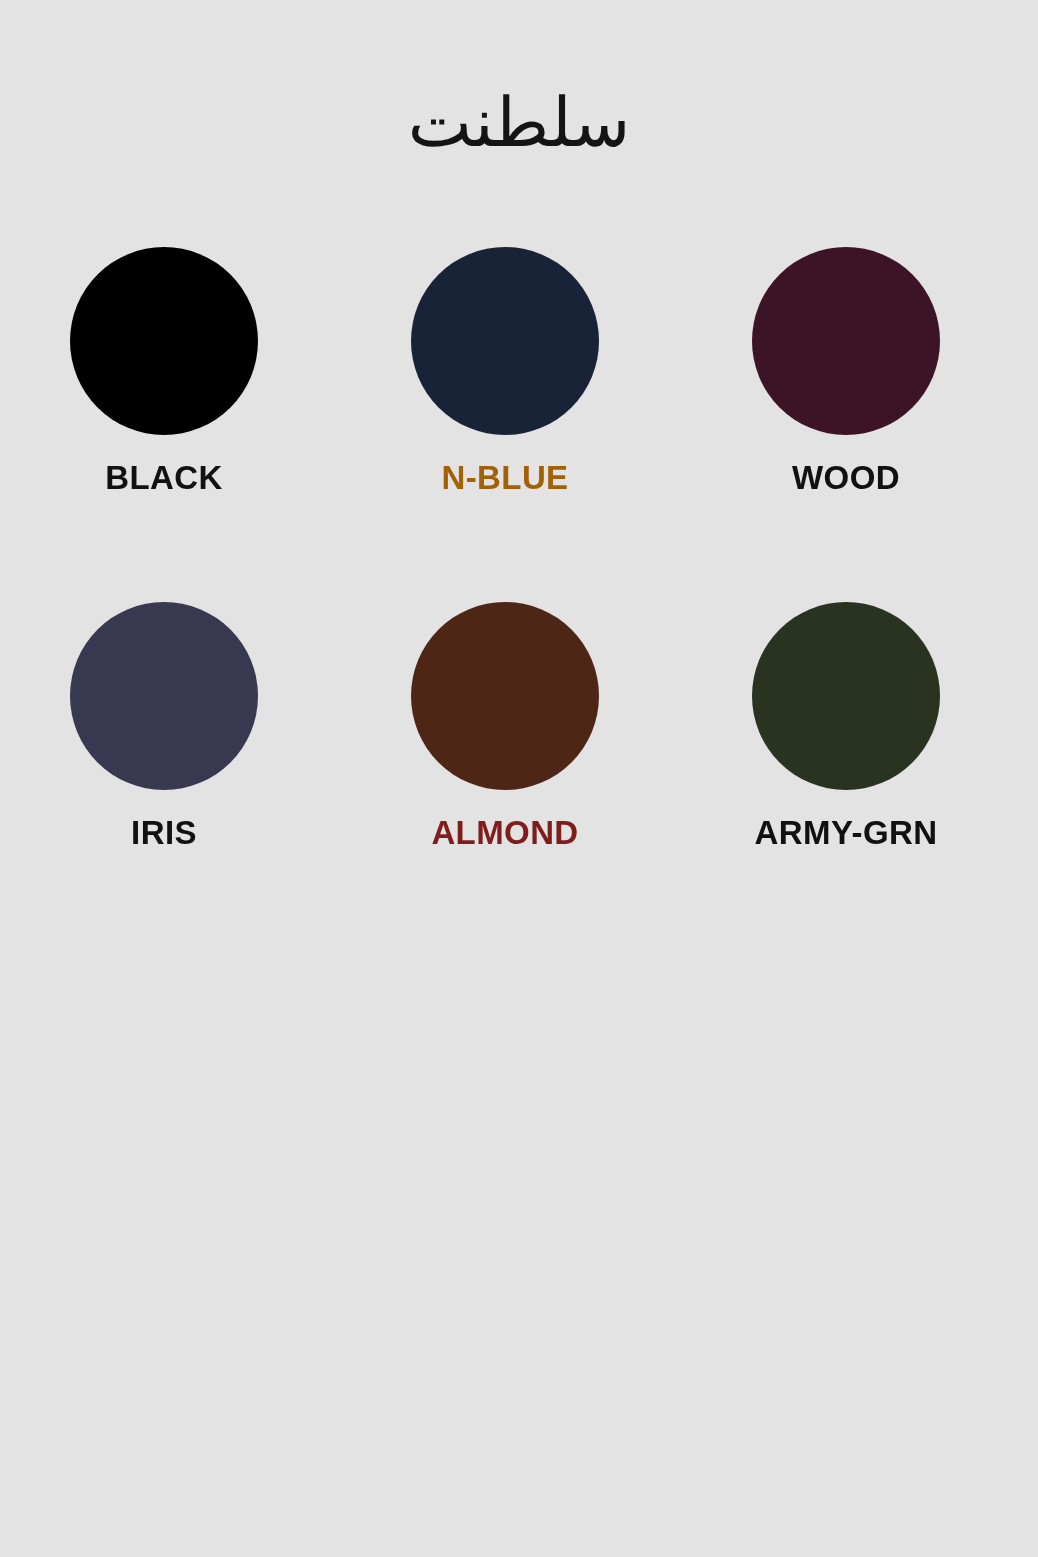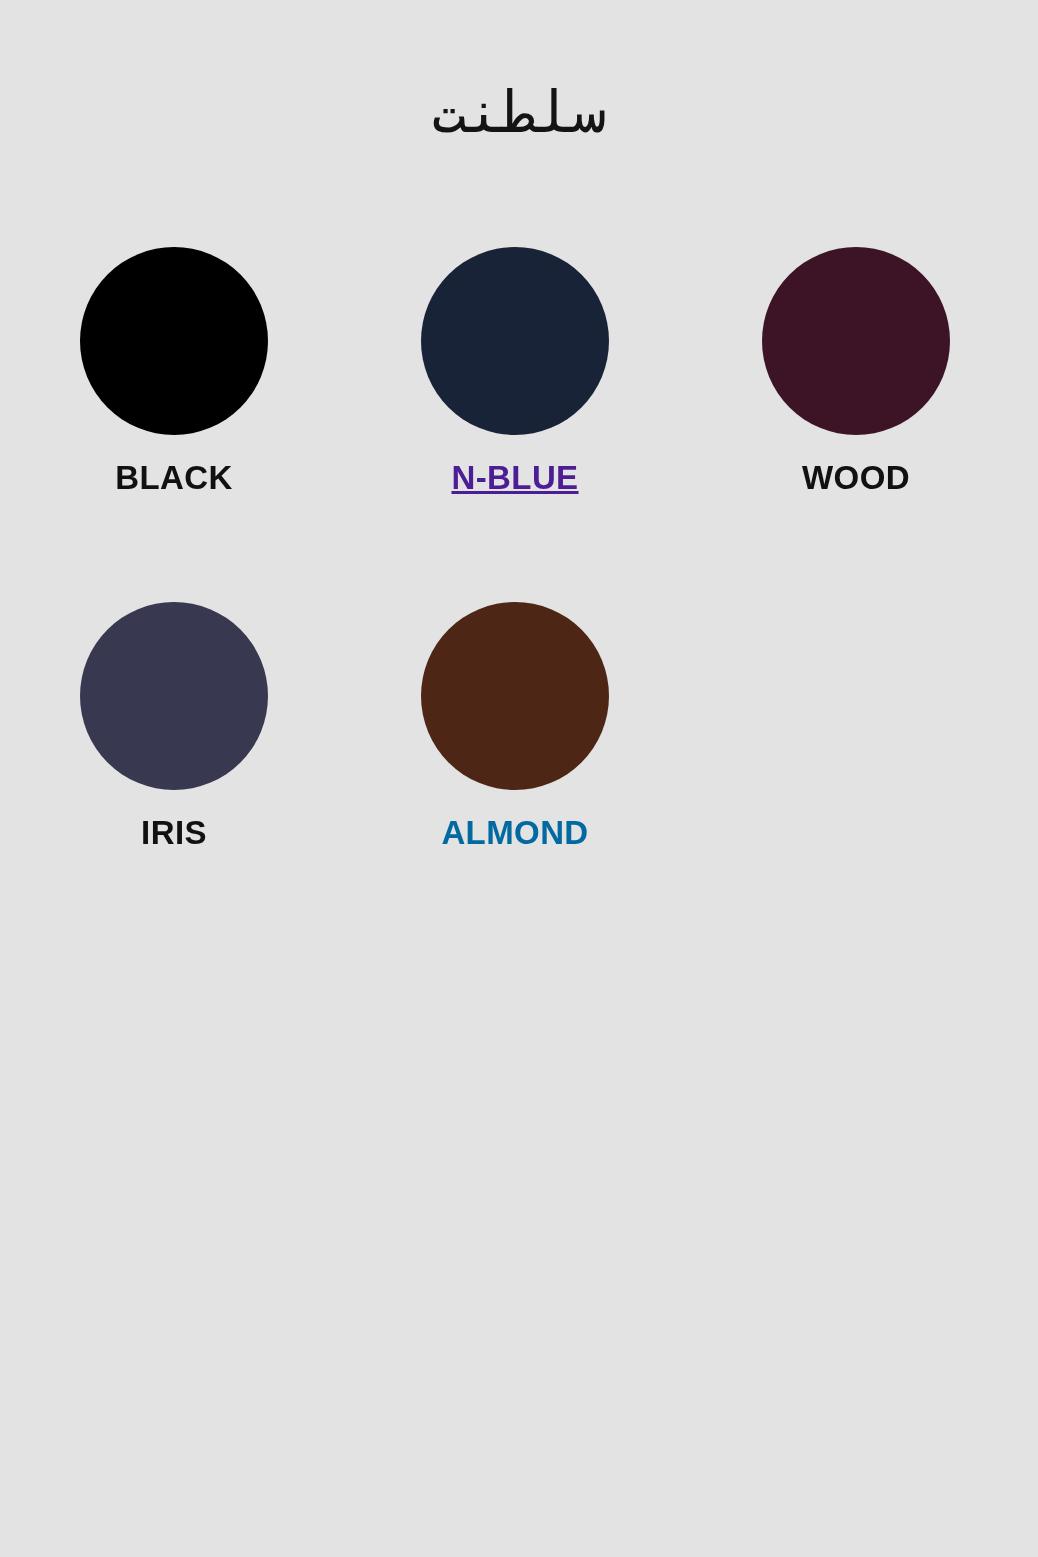--- a/index.html
+++ b/index.html
@@ -25,36 +25,36 @@
   
   .brand {
     width: 100%;
     text-align: center;
     padding-top: 82px;
     height: 118px;
     box-sizing: border-box;
   }
   .brand-mark {
     display: inline-block;
-    font-family: Liberation Mono, monospace;
-    font-size: 58px;
+    font-family: Liberation Sans, sans-serif;
+    font-size: 68px;
     line-height: 1;
     color: #141414;
     direction: rtl;
     unicode-bidi: bidi-override;
     font-weight: 400;
     letter-spacing: -2px;
     transform: translateY(6px);
   }
 
   
   .swatch-grid {
     position: absolute;
     top: 247px;
-    left: 80px;
+    left: 70px;
     width: 900px;
     display: grid;
     grid-template-columns: repeat(3, 188px);
     column-gap: 153px;
     row-gap: 108px;
   }
 
   .swatch {
     width: 188px;
     display: flex;
@@ -91,34 +91,38 @@
 
   <div class="swatch-grid">
 
     <div class="swatch">
       <span class="swatch-dot" style="background: rgb(0, 0, 0);"></span>
       <span class="swatch-label" style="color: rgb(17, 17, 17);">BLACK</span>
     </div>
 
     <div class="swatch">
       <span class="swatch-dot" style="background: rgb(25, 35, 56);"></span>
-      <span class="swatch-label" style="color: #4c1d95; text-decoration: underline;">N-BLUE</span>
+      <span class="swatch-label" style="color: #a16207;">N-BLUE</span>
     </div>
 
 
     <div class="swatch">
       <span class="swatch-dot" style="background: rgb(61, 20, 38);"></span>
       <span class="swatch-label" style="color: rgb(17, 17, 17);">WOOD</span>
     </div>
 
     <div class="swatch">
       <span class="swatch-dot" style="background: rgb(56, 56, 80);"></span>
       <span class="swatch-label" style="color: rgb(17, 17, 17);">IRIS</span>
     </div>
 
     <div class="swatch">
       <span class="swatch-dot" style="background: rgb(78, 38, 22);"></span>
-      <span class="swatch-label" style="color: #0369a1;">ALMOND</span>
+      <span class="swatch-label" style="color: #7f1d1d;">ALMOND</span>
     </div>
 
+    <div class="swatch">
+      <span class="swatch-dot" style="background: rgb(42, 51, 32);"></span>
+      <span class="swatch-label" style="color: rgb(17, 17, 17);">ARMY-GRN</span>
+    </div>
 
   </div>
 </div>
 
 </body></html>

